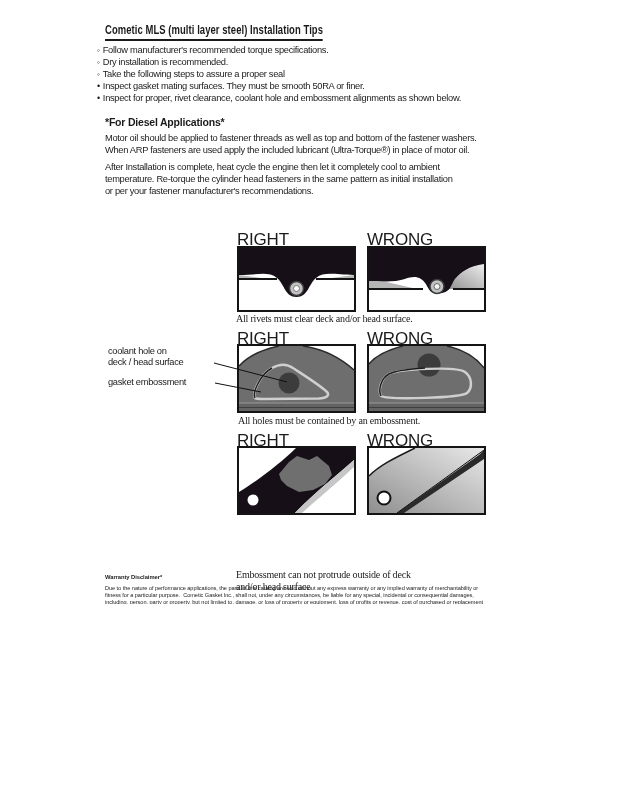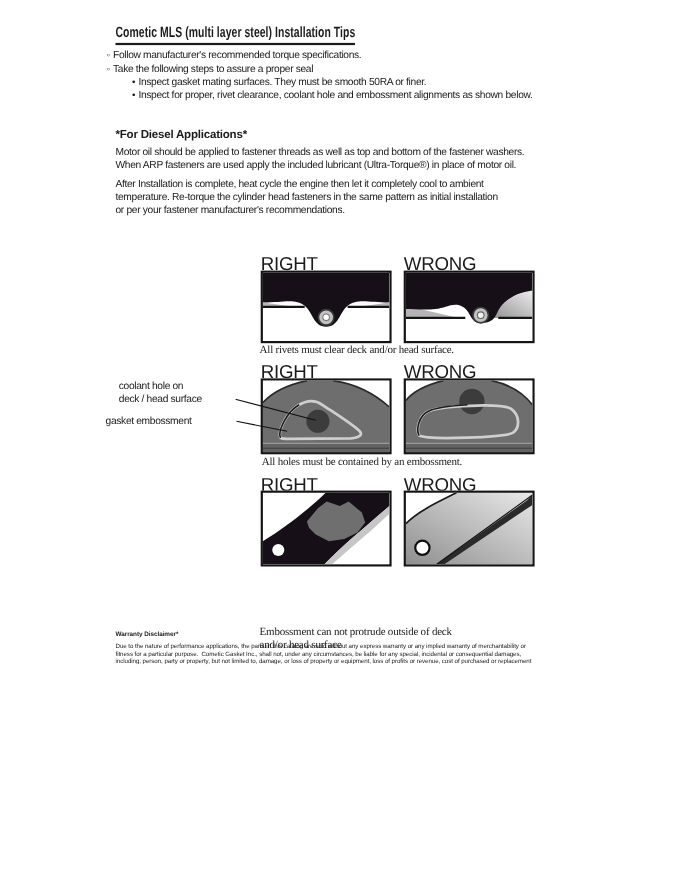--- a/index.html
+++ b/index.html
@@ -6,21 +6,21 @@
   #page{position:relative;width:618px;height:604px;background:#fff;overflow:hidden;
         font-family:"Liberation Sans","DejaVu Sans",sans-serif;color:var(--ink,#1b1b1b);}
   .abs{position:absolute;}
   
   #title{left:105px;top:22px;font-size:13.5px;font-weight:bold;white-space:nowrap;
          transform:scaleX(0.70);transform-origin:0 0;border-bottom:2px solid var(--ink,#1b1b1b);
          padding-bottom:2px;letter-spacing:0.1px;}
   
   #tips{left:97px;top:45px;font-size:9.3px;line-height:11.9px;letter-spacing:-0.3px;white-space:nowrap;}
   .b-row::before{content:"\25E6";margin-right:3px;font-size:8.5px;}
-  .sb-row{margin-left:23px;}
+  .sb-row{}
   .sb-row::before{content:"\2022";margin-right:3px;font-size:9px;}
   
   .body-text{font-size:9.3px;line-height:11.9px;letter-spacing:-0.3px;white-space:pre;}
   #diesel-heading{left:105px;top:116px;font-size:10.5px;font-weight:bold;letter-spacing:-0.2px;}
   #diesel-p1{left:105px;top:133px;}
   #diesel-p2{left:105px;top:162px;}
   #diesel-p3{left:105px;top:204px;}
   
   .dg-label{width:119px;text-align:left;font-size:17px;letter-spacing:-0.2px;}
   .panel{width:115px;height:62px;border:2px solid #141414;background:#fff;}
@@ -39,20 +39,21 @@
 </style>
 </head>
 <body>
 
 <div id="page">
 
   <div id="title" class="abs">Cometic MLS (multi layer steel) Installation Tips</div>
 
   <div id="tips" class="abs">
     <div class="b-row"><span>Follow manufacturer's recommended torque specifications.</span></div>
+    <div class="b-row"><span>Dry installation is recommended.</span></div>
     <div class="b-row"><span>Take the following steps to assure a proper seal</span></div>
     <div class="sb-row"><span>Inspect gasket mating surfaces.  They must be smooth 50RA or finer.</span></div>
     <div class="sb-row"><span>Inspect for proper, rivet clearance, coolant hole and embossment alignments as shown below.</span></div>
   </div>
 
   <div id="diesel-heading" class="abs">*For Diesel Applications*</div>
   <div id="diesel-p2" class="abs body-text">After Installation is complete, heat cycle the engine then let it completely cool to ambient
 temperature. Re-torque the cylinder head fasteners in the same pattern as initial installation
 or per your fastener manufacturer's recommendations.</div>
   <div id="diesel-p1" class="abs body-text">Motor oil should be applied to fastener threads as well as top and bottom of the fastener washers.
@@ -89,21 +90,21 @@
       <circle cx="68" cy="38.5" r="3" fill="#f2f2f2" stroke="#666666" stroke-width="1"></circle>
     </svg>
   </div>
   <div class="abs caption" style="left:236px;top:313px;">All rivets must clear deck and/or head surface.</div>
 
   <div class="abs dg-label" style="left:237px;top:329px;">RIGHT</div>
   <div class="abs dg-label" style="left:367px;top:329px;">WRONG</div>
 
   <div class="abs side-label" style="left:108px;top:346px;">coolant hole on
 deck / head surface</div>
-  <div class="abs side-label" style="left:96px;top:377px;">gasket embossment</div>
+  <div class="abs side-label" style="left:108px;top:377px;">gasket embossment</div>
 
   <div class="abs panel" style="left:237px;top:344px;height:65px;">
     <svg width="115" height="65" viewBox="0 0 115 65">
       <rect x="0" y="0" width="115" height="65" fill="#6e6e6e"></rect>
       <rect x="0" y="57" width="115" height="8" fill="#636363"></rect>
       <path d="M0,57 H115" stroke="#9a9a9a" stroke-width="1.2" fill="none"></path>
       <path d="M0,61.5 H115" stroke="#3f3f3f" stroke-width="1" fill="none"></path>
       <path d="M0,0 H40 C26,3 10,9 0,20 Z" fill="#ffffff"></path>
       <path d="M40,0 C26,3 10,9 0,20" stroke="#2a2a2a" stroke-width="1.5" fill="none"></path>
       <path d="M115,0 H64 C78,2 97,8 115,24 Z" fill="#ffffff"></path>

